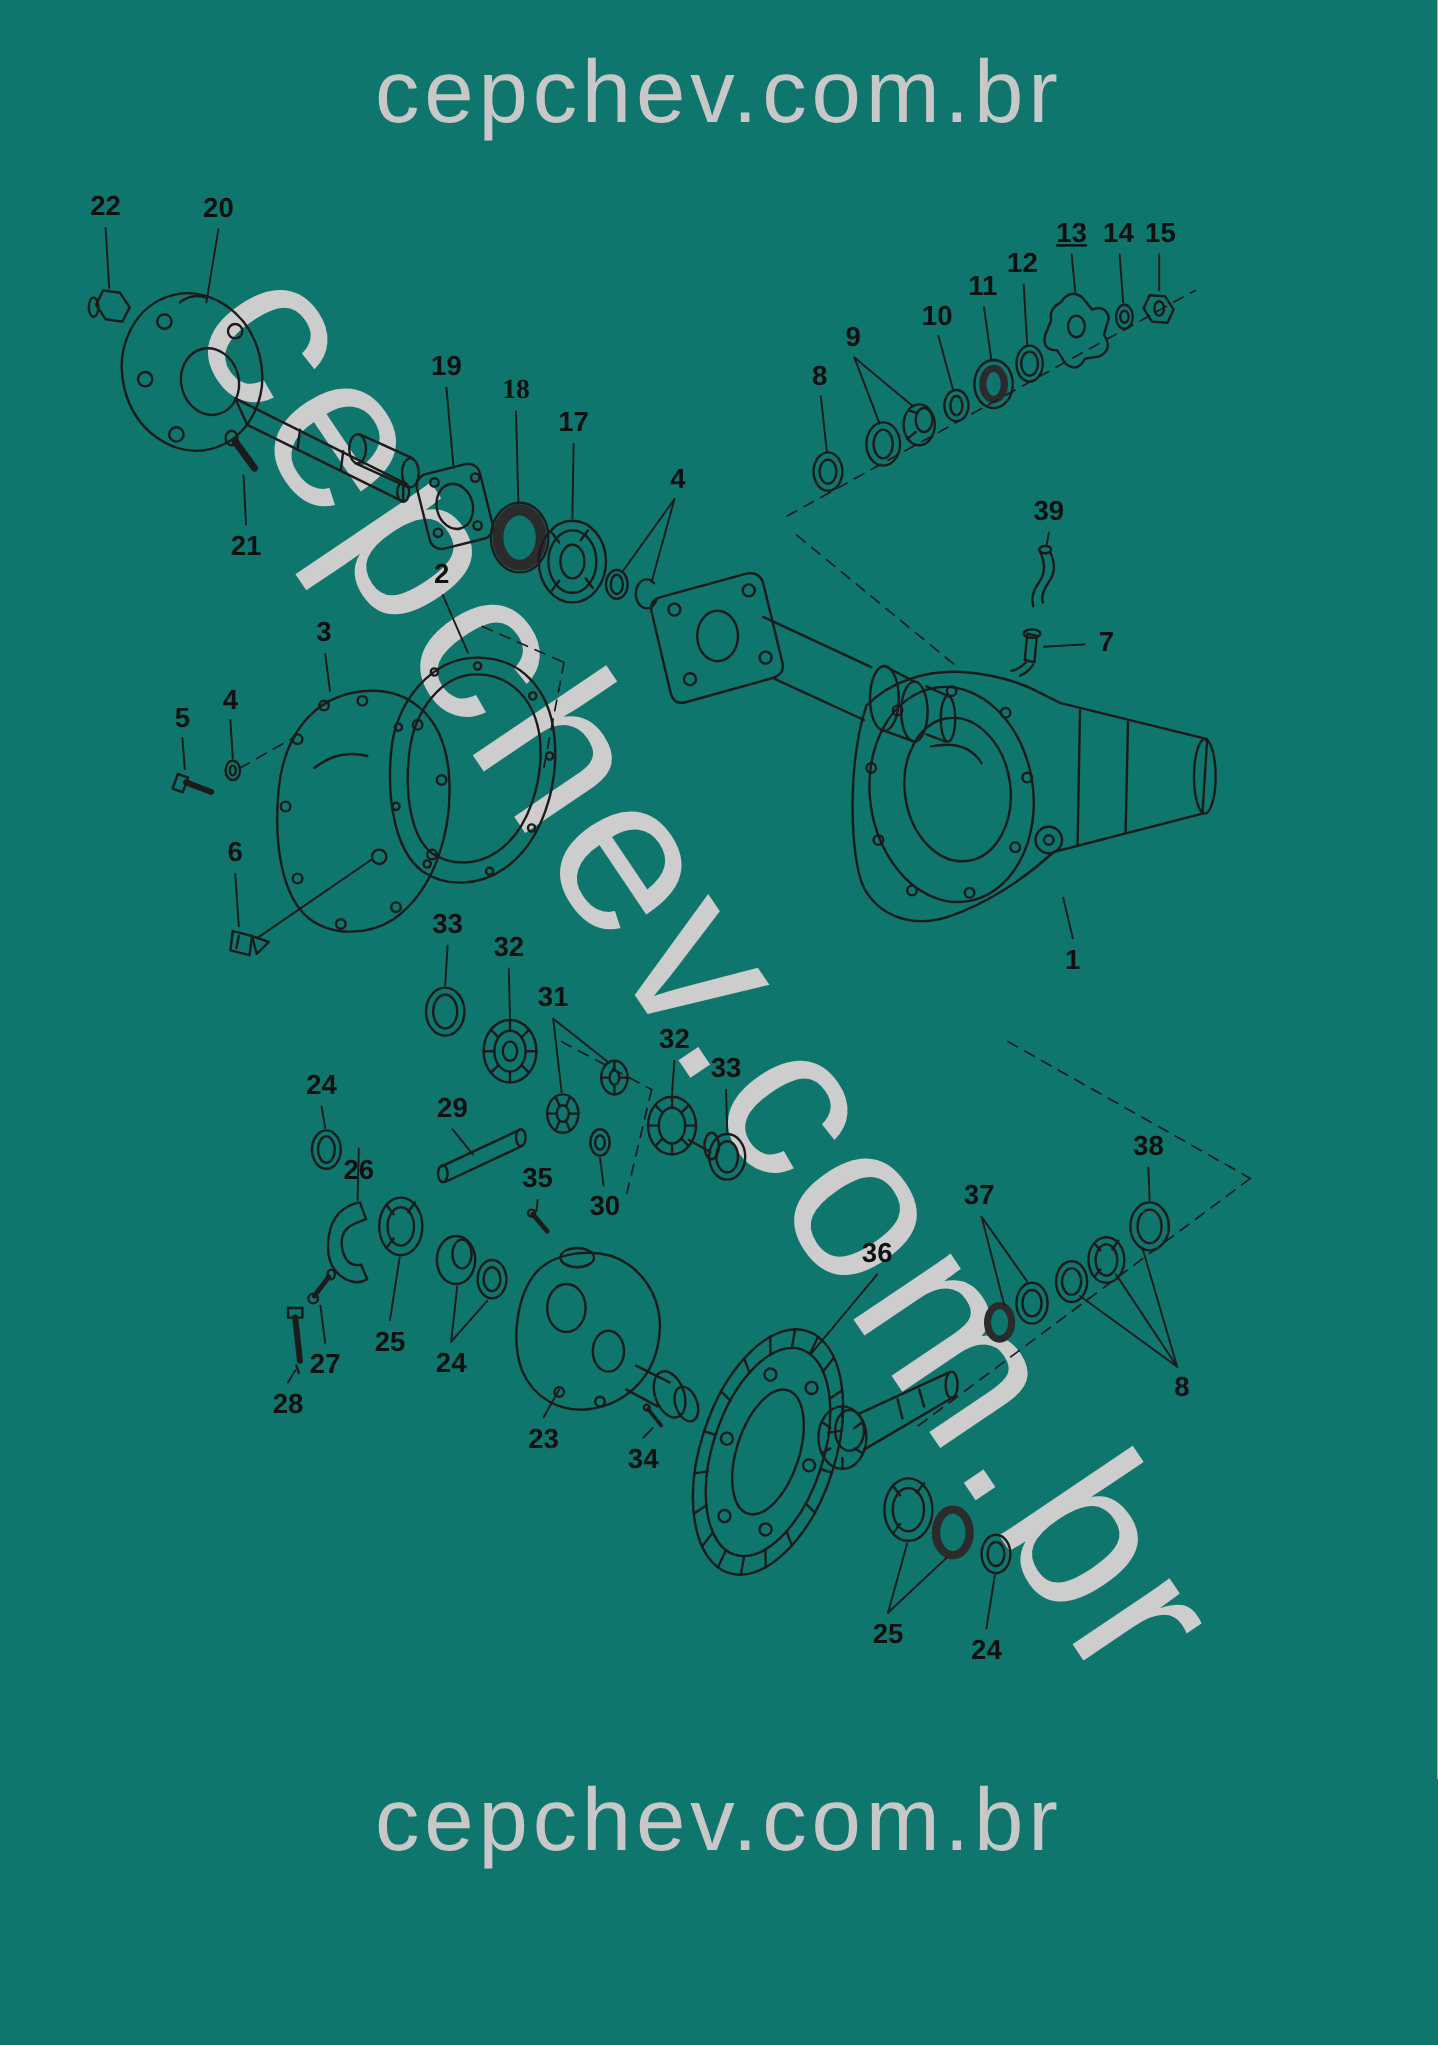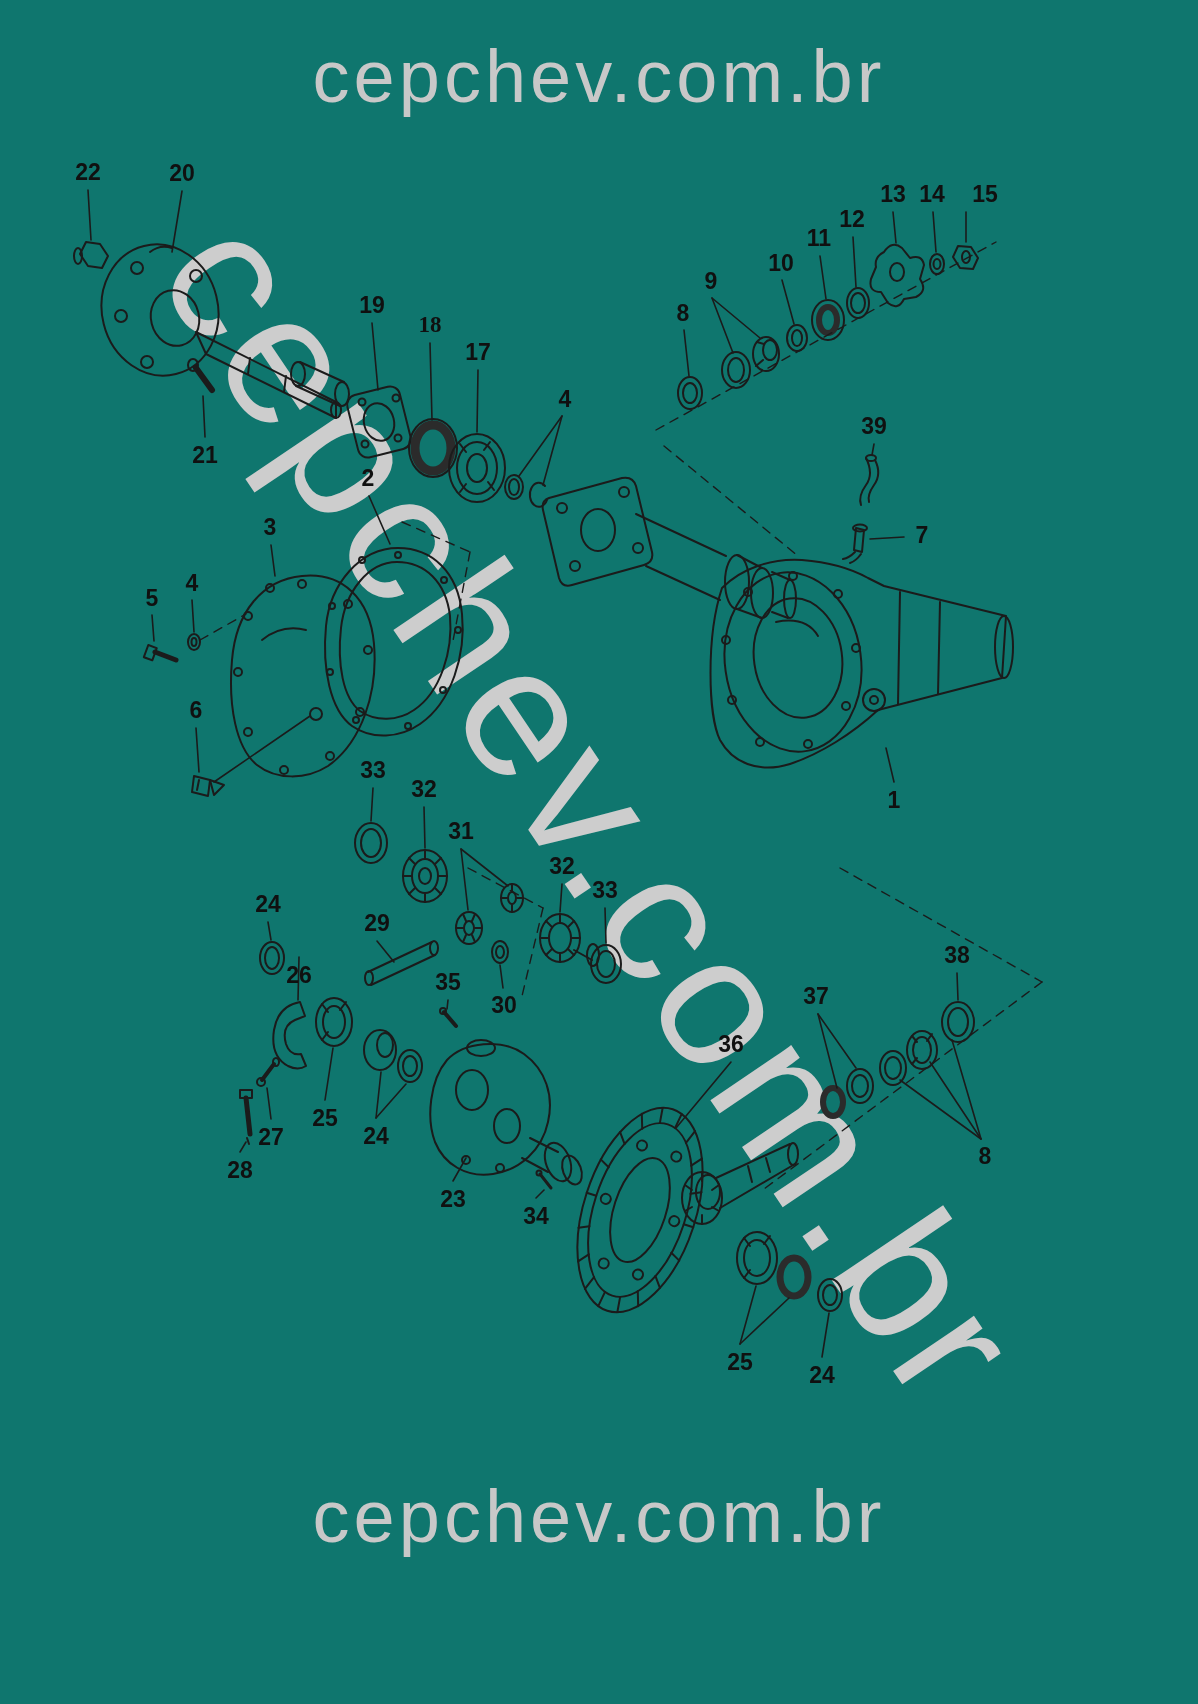--- a/index.html
+++ b/index.html
@@ -455,23 +455,23 @@
         <line x1="840" y1="868" x2="1042" y2="982"></line>
         <line x1="1042" y1="982" x2="760" y2="1192"></line>
       </g>
 
     </g>
   </svg>
 
   <div class="callout-layer">
       <span class="callout" style="left: 88px; top: 172px;">22</span>
       <span class="callout" style="left: 182px; top: 173px;">20</span>
-      <span class="callout" style="left: 893px; top: 194px;">13</span>
+      <span class="callout" style="left: 893px; top: 194px; text-decoration: underline;">13</span>
       <span class="callout" style="left: 932px; top: 194px;">14</span>
-      <span class="callout" style="left: 967px; top: 194px; margin-left: 18px;">15</span>
+      <span class="callout" style="left: 967px; top: 194px;">15</span>
       <span class="callout" style="left: 852px; top: 219px;">12</span>
       <span class="callout" style="left: 819px; top: 238px;">11</span>
       <span class="callout" style="left: 781px; top: 263px;">10</span>
       <span class="callout" style="left: 711px; top: 281px;">9</span>
       <span class="callout" style="left: 683px; top: 313px;">8</span>
       <span class="callout" style="left: 372px; top: 305px;">19</span>
       <span class="callout" style="left: 430px; top: 325px; font-family: Liberation Serif, serif;">18</span>
       <span class="callout" style="left: 478px; top: 352px;">17</span>
       <span class="callout" style="left: 565px; top: 399px;">4</span>
       <span class="callout" style="left: 874px; top: 426px;">39</span>

